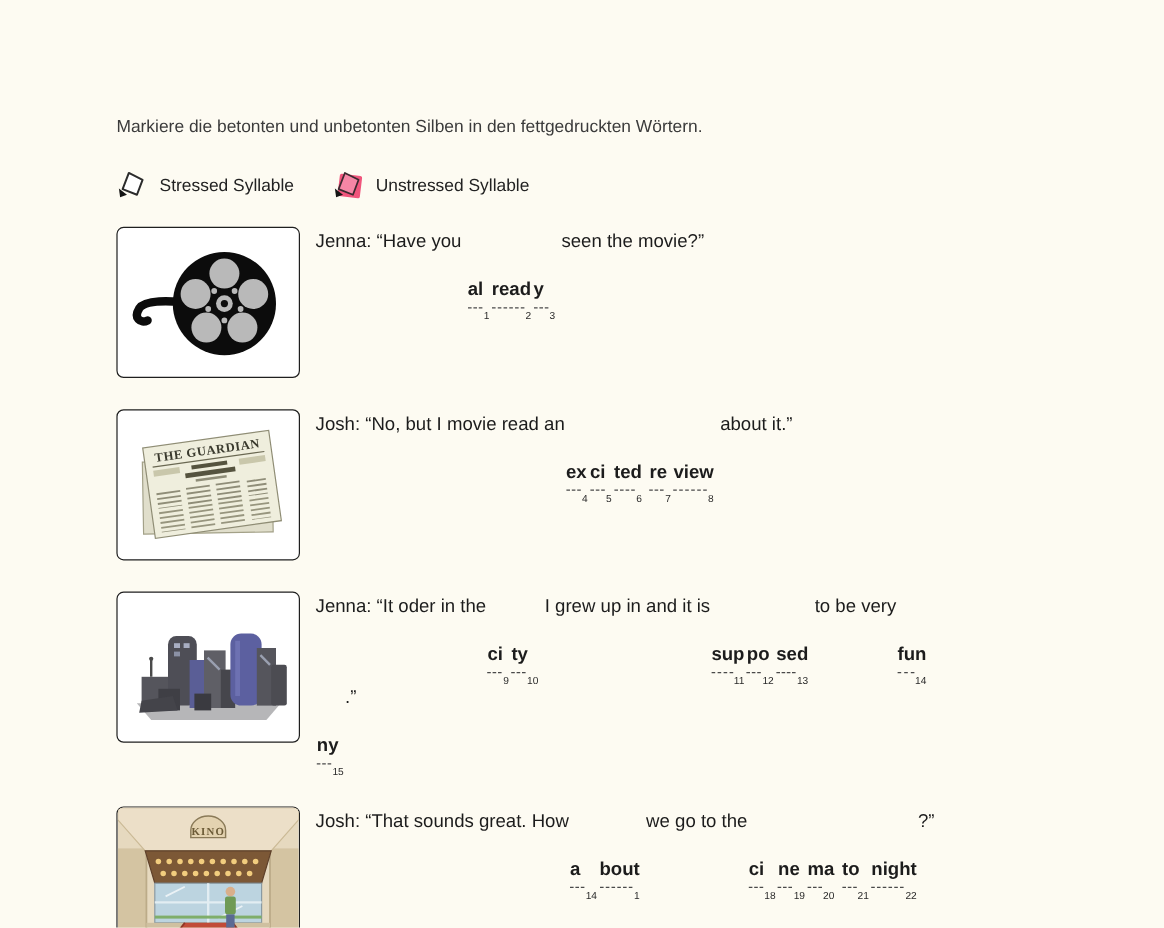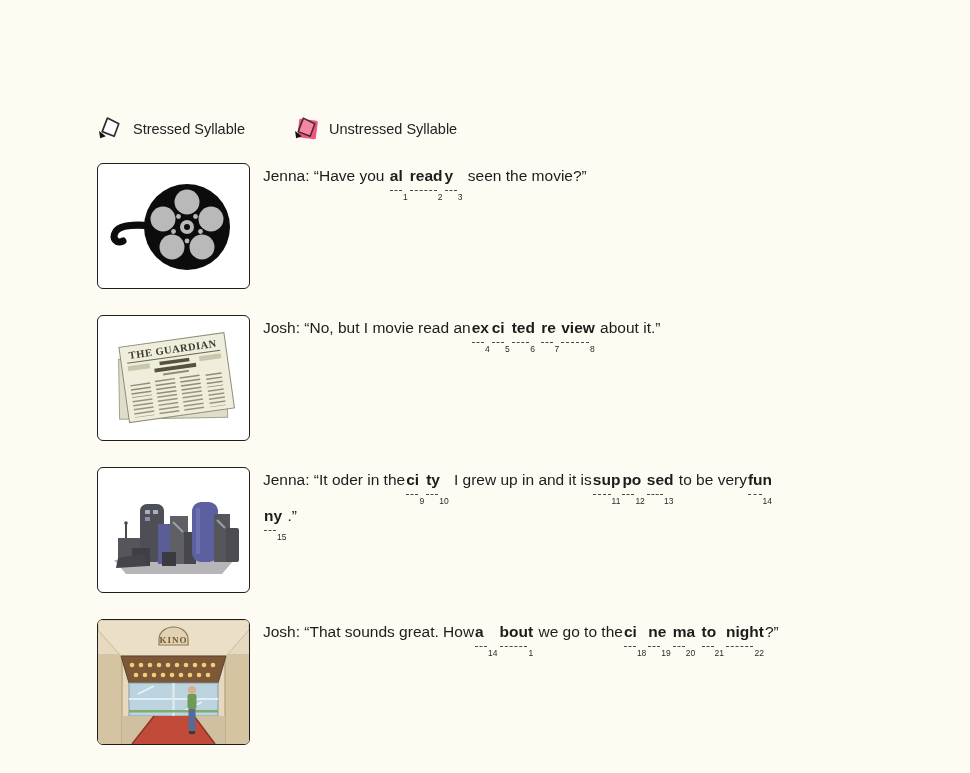--- a/index.html
+++ b/index.html
@@ -5,45 +5,46 @@
   html,body{margin:0;padding:0;}
   body{
     width:970px;height:773px;overflow:hidden;
     background:#fdfbf2;
     font-family:"Liberation Sans","DejaVu Sans",sans-serif;
     color:#1d1d1d;
   }
   .page{padding:88px 0 0 97px;width:873px;}
   .title{margin:0;font-size:19.5px;font-weight:700;color:#141414;letter-spacing:.1px;}
   .subtitle{margin:10px 0 0;font-size:14.5px;color:#3b3b3b;}
-  .legend{display:flex;gap:48px;margin-top:27px;}
+  .legend{display:flex;gap:32px;margin-top:27px;}
   .legend-item{display:flex;align-items:center;gap:9px;}
   .legend-item svg{display:block;}
   .legend-label{font-size:14.5px;color:#222;}
   .rows{margin-top:21px;}
   .row{display:flex;align-items:flex-start;margin-bottom:26px;}
   .img-box{
     flex:none;width:151px;height:124px;margin-right:13px;
     background:#ffffff;border:1.8px solid #1f1f1f;border-radius:6px;
     display:flex;align-items:center;justify-content:center;overflow:hidden;
   }
   .img-box svg{display:block;}
   .dialogue{width:592px;font-size:15.5px;line-height:23px;color:#1c1c1c;padding-top:1px;}
   .plain{vertical-align:top;}
-  .word{display:inline-block;vertical-align:top;white-space:nowrap;}
+  .word{display:inline-block;vertical-align:top;white-space:nowrap;margin-top:40px;}
   .syl{display:inline-block;vertical-align:top;text-align:left;min-width:20px;}
   .syl-text{display:block;font-weight:700;line-height:23px;padding:0 1px;}
   .zone{display:flex;align-items:flex-start;height:13px;padding:0 1px;cursor:pointer;}
   .dash{flex:1;min-width:12px;height:0;border-top:1.6px dashed #4a4a4a;margin-top:3px;}
   .num{font-size:8.5px;line-height:1;margin-top:6px;margin-left:1px;color:#2a2a2a;font-weight:400;}
 </style>
 </head>
 <body>
 
 <div class="page">
+  <p class="subtitle">Markiere die betonten und unbetonten Silben in den fettgedruckten Wörtern.</p>
 
   <div class="legend">
     <div class="legend-item">
       <svg width="27" height="27" viewBox="0 0 26 26">
         <polygon points="10,3 21,8.5 16.5,20.5 5,16" fill="#ffffff" stroke="#2b2b2b" stroke-width="1.6" stroke-linejoin="round"></polygon>
         <polygon points="2,15.5 8.5,20.5 3,22.5" fill="#141414"></polygon>
       </svg>
       <span class="legend-label">Stressed Syllable</span>
     </div>
     <div class="legend-item">

